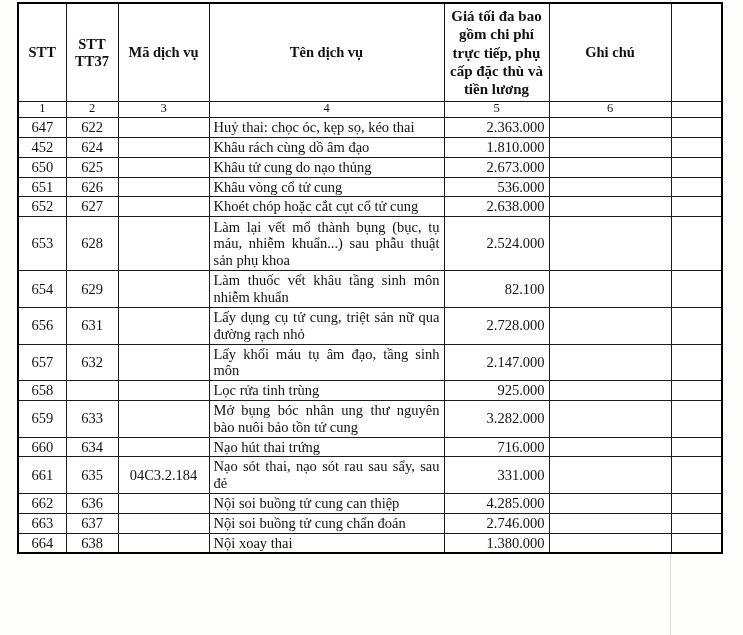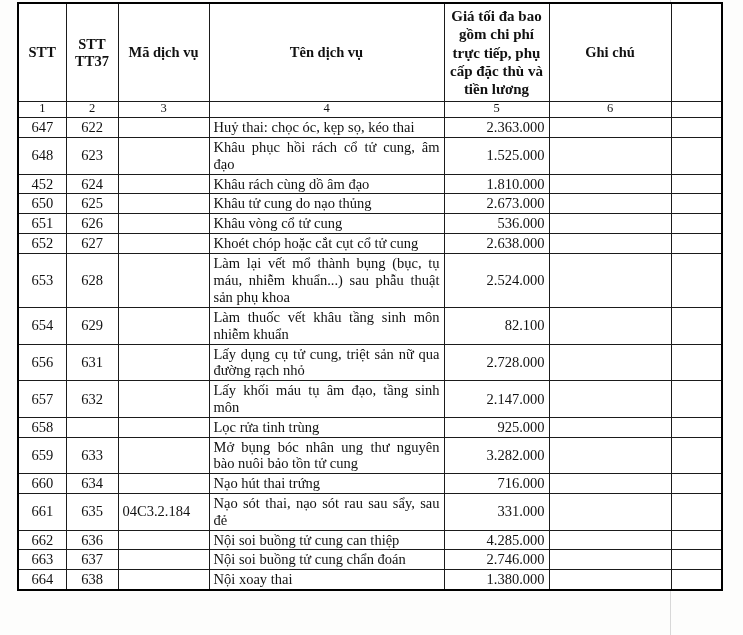--- a/index.html
+++ b/index.html
@@ -93,21 +93,21 @@
     padding: 0px 2px 1px 2px;
     height: 15px;
     line-height: 1.1;
   }
 
   td.col-stt, td.col-stt37 {
     text-align: center;
     font-size: 15px;
   }
   td.col-code {
-    text-align: left;
+    text-align: center;
     font-size: 14.5px;
     padding-left: 3px;
   }
   td.col-name {
     text-align: justify;
     text-align-last: left;
     font-size: 14.7px;
     padding-left: 5px;
     padding-right: 3px;
   }
@@ -173,29 +173,20 @@
     <tbody id="table-body">
         <tr style="height: 18px;">
           <td class="col-stt">647</td>
           <td class="col-stt37">622</td>
           <td class="col-code"></td>
           <td class="col-name">Huỷ thai: chọc óc, kẹp sọ, kéo thai</td>
           <td class="col-price">2.363.000</td>
           <td class="col-note"></td>
           <td class="col-tail"></td>
         </tr>
-        <tr style="height: 36px;">
-          <td class="col-stt">648</td>
-          <td class="col-stt37">623</td>
-          <td class="col-code"></td>
-          <td class="col-name justify-both">Khâu phục hồi rách cổ tử cung, âm đạo</td>
-          <td class="col-price">1.525.000</td>
-          <td class="col-note"></td>
-          <td class="col-tail"></td>
-        </tr>
         <tr style="height: 18px;">
           <td class="col-stt">452</td>
           <td class="col-stt37">624</td>
           <td class="col-code"></td>
           <td class="col-name">Khâu rách cùng dồ âm đạo</td>
           <td class="col-price">1.810.000</td>
           <td class="col-note"></td>
           <td class="col-tail"></td>
         </tr>
         <tr style="height: 18px;">

